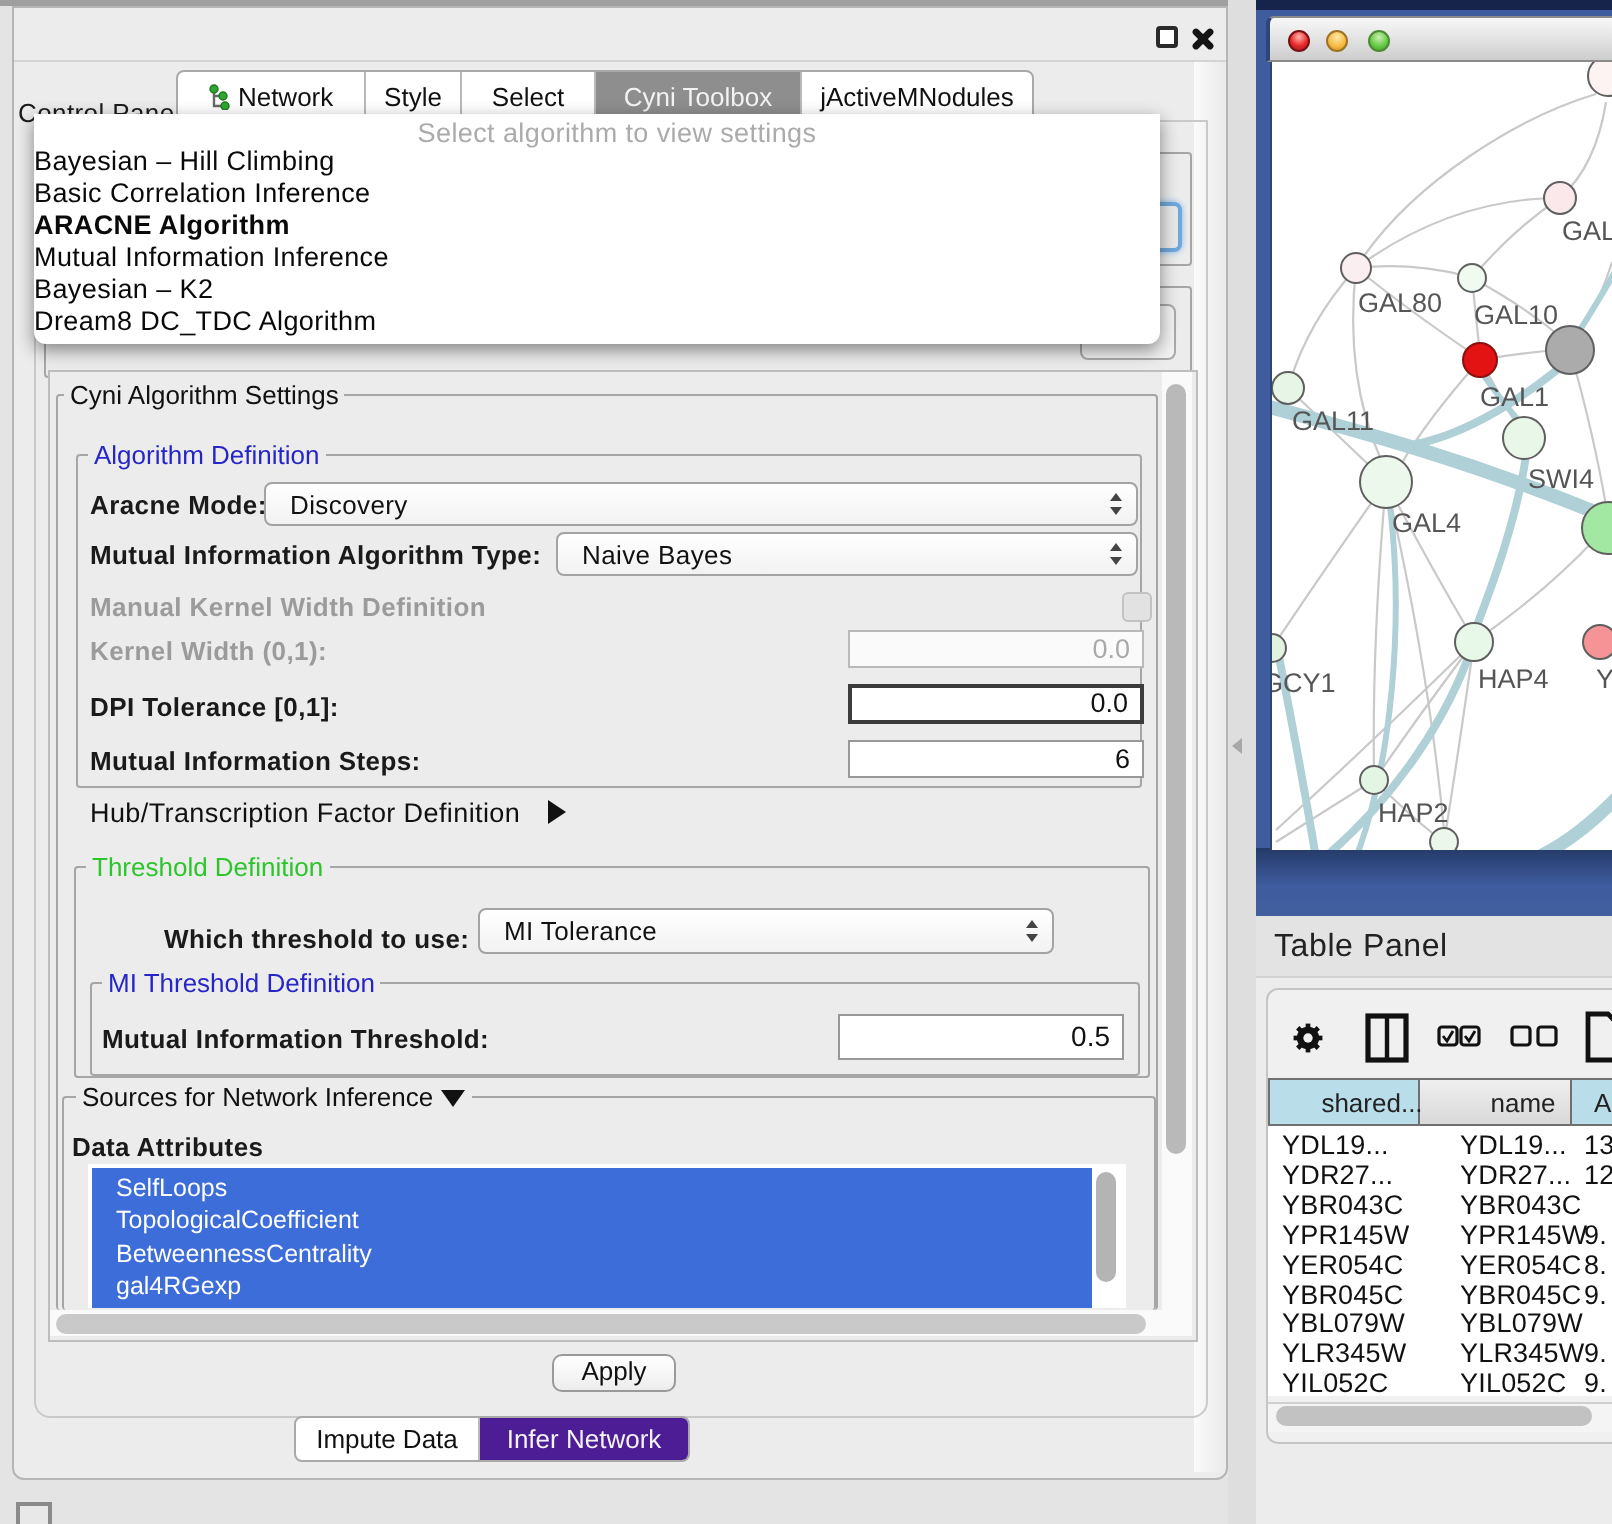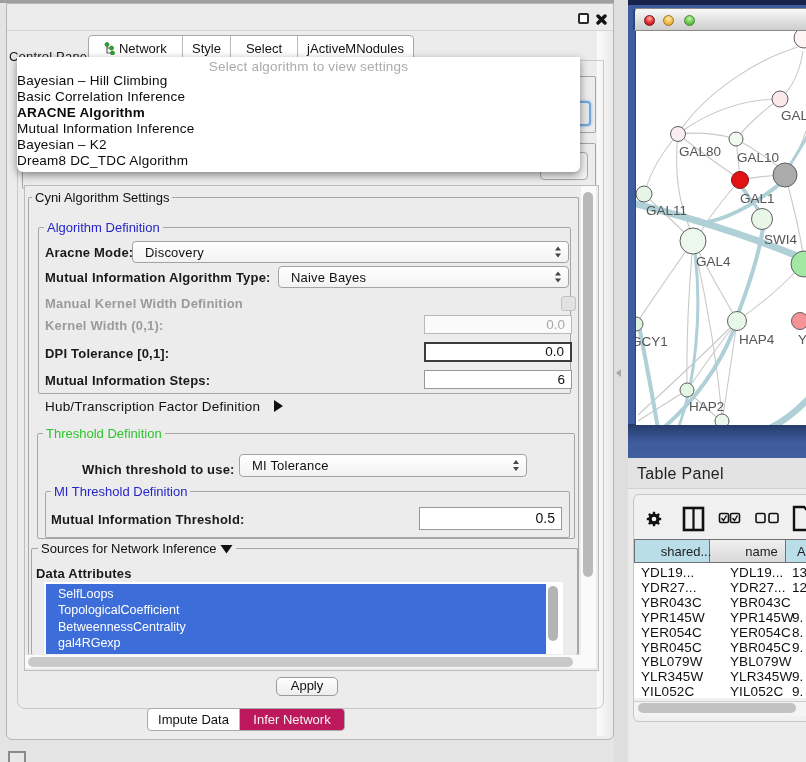--- a/index.html
+++ b/index.html
@@ -183,20 +183,21 @@
           <path d="M3 3 V11 H8"></path>
           <path d="M3 6 H7"></path>
         </g>
         <circle cx="3" cy="2.5" r="2" fill="#2fa52f" stroke="#1d7a1d" stroke-width="0.7"></circle>
         <circle cx="7.5" cy="6" r="2" fill="#2fa52f" stroke="#1d7a1d" stroke-width="0.7"></circle>
         <circle cx="8.5" cy="11" r="2" fill="#2fa52f" stroke="#1d7a1d" stroke-width="0.7"></circle>
       </svg>
     Network</div>
   <div style="width:47px;line-height:25px;text-align:center;border-right:1px solid #b9b9b9;">Style</div>
   <div style="width:66px;line-height:25px;text-align:center;border-right:1px solid #b9b9b9;">Select</div>
+  <div style="width:102px;line-height:25px;text-align:center;background:#8e8e8e;color:#f3f3f3;border-right:1px solid #b9b9b9;">Cyni Toolbox</div>
   <div style="width:115px;line-height:25px;text-align:center;">jActiveMNodules</div>
 </div>
 
 <div class="abs" style="left:17px;top:60px;width:585px;height:647px;border:1px solid #c9c9c9;border-radius:0 0 8px 8px;"></div>
 
 <div class="abs groupbox" style="left:22px;top:76px;width:572px;height:55px;"></div>
 <div class="abs" style="left:560px;top:101px;width:27px;height:21px;background:#e8e8e8;border:2px solid #6ea8dc;border-radius:4px;box-shadow:0 0 3px #7fb4e6;"></div>
 <div class="abs groupbox" style="left:22px;top:143px;width:572px;height:44px;"></div>
 <div class="abs" style="left:540px;top:152px;width:46px;height:26px;background:#f2f2f2;border:1px solid #a9a9a9;border-radius:4px;"></div>
 
@@ -266,20 +267,20 @@
 <div class="abs" style="left:44px;top:582px;width:519px;height:72px;background:#fff;overflow:hidden;">
   <div class="abs" style="left:2px;top:2px;width:500px;height:70px;background:#3d6dd9;"></div>
   <div class="abs" style="left:14px;top:4px;font-size:12.5px;color:#fff;line-height:16.3px;">SelfLoops<br>TopologicalCoefficient<br>BetweennessCentrality<br>gal4RGexp</div>
   <div class="abs" style="left:504px;top:4px;width:10px;height:55px;background:#b4b4b4;border-radius:5px;"></div>
 </div>
 
 <div class="abs" style="left:276px;top:677px;width:60px;height:17px;background:linear-gradient(#fff,#ededed);border:1px solid #9a9a9a;border-radius:5px;text-align:center;font-size:13px;color:#111;line-height:16px;">Apply</div>
 
 <div class="abs" style="left:147px;top:708px;height:21px;display:flex;border:1px solid #a9a9a9;border-radius:4px;overflow:hidden;background:#fff;font-size:13px;color:#111;">
   <div style="width:91px;line-height:21px;text-align:center;border-right:1px solid #b9b9b9;">Impute Data</div>
-  <div style="width:104px;line-height:21px;text-align:center;background:#be185d;color:#f3f3f3;">Infer Network</div>
+  <div style="width:104px;line-height:21px;text-align:center;background:#4c1d95;color:#f3f3f3;">Infer Network</div>
 </div>
 
 <div class="abs" style="left:17px;top:57px;width:563px;height:115px;background:#fff;border-radius:0 0 6px 6px;box-shadow:0 3px 9px rgba(0,0,0,0.45);"></div>
 <div class="abs" style="left:27px;top:59px;width:563px;text-align:center;font-size:13.5px;color:#ababab;letter-spacing:0.2px;">Select algorithm to view settings</div>
 <div class="abs" style="left:17px;top:73px;font-size:13.5px;color:#0a0a0a;line-height:16px;letter-spacing:0.2px;">Bayesian – Hill Climbing<br>Basic Correlation Inference<br><span class="b">ARACNE Algorithm</span><br>Mutual Information Inference<br>Bayesian – K2<br>Dream8 DC_TDC Algorithm</div>
 
 <div class="abs" style="left:8px;top:751px;width:18px;height:13px;background:#e8e8e8;border:2px solid #8a8a8a;box-sizing:border-box;"></div>
 
 </body></html>

